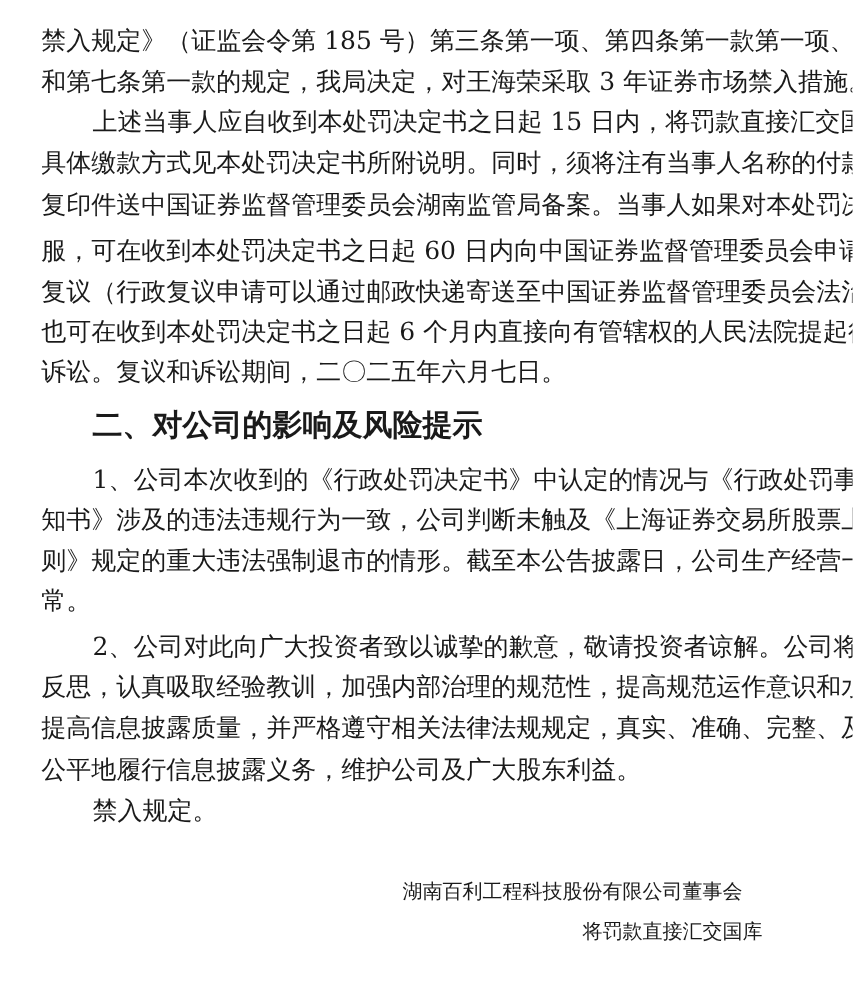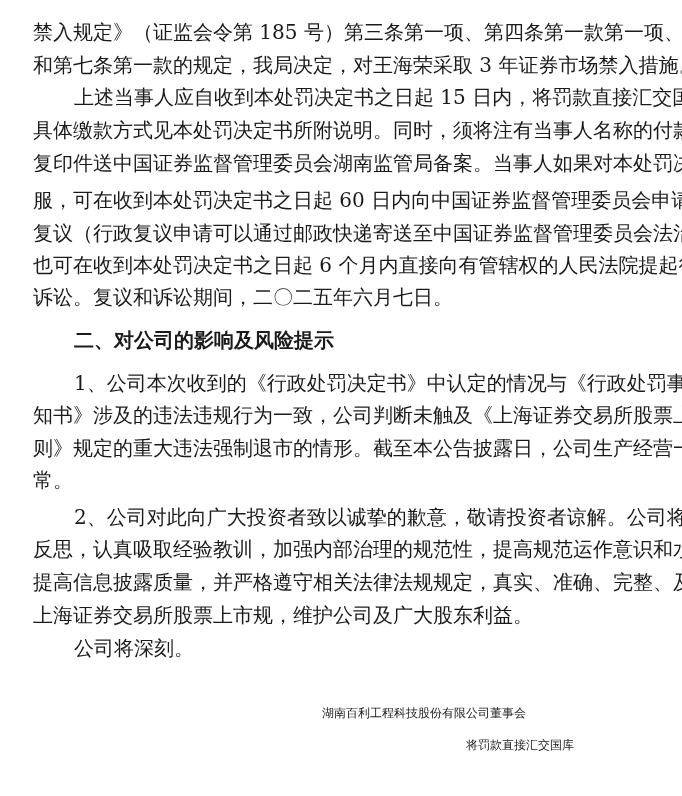--- a/index.html
+++ b/index.html
@@ -2,23 +2,23 @@
 <html><head>
 <meta charset="utf-8">
 <style>
   html, body { margin:0; padding:0; background:#ffffff; }
   body { width:682px; height:796px; position:relative; overflow:hidden; color:#1a1a1a;
          font-family: "DejaVu Serif", "Liberation Serif", serif; }
   .line { position:absolute; left:33px; width:589px; height:24px; line-height:24px;
           font-size:20px; white-space:nowrap; text-align:justify; text-align-last:justify; letter-spacing:0; }
   .line.last { text-align-last:left; }
   .line.indent { left:74px; width:548px; }
-  .heading { position:absolute; left:74px; font-size:20px; line-height:24px; height:24px;
+  .heading { position:absolute; left:74px; font-size:24px; line-height:24px; height:24px;
              font-family: "DejaVu Sans", "Liberation Sans", sans-serif; font-weight:bold; white-space:nowrap;text-align:center; }
-  .sig { position:absolute; font-size:12px; line-height:24px; white-space:nowrap; }
+  .sig { position:absolute; font-size:16px; line-height:24px; white-space:nowrap; }
 </style>
 </head>
 <body>
 
 <div>
 
   <div class="line" style="top:20px">禁入规定》（证监会令第 185 号）第三条第一项、第四条第一款第一项、第五条</div>
   <div class="line last" style="top:53px">和第七条第一款的规定，我局决定，对王海荣采取 3 年证券市场禁入措施。</div>
 
   <div class="line indent" style="top:85px">上述当事人应自收到本处罚决定书之日起 15 日内，将罚款直接汇交国库。</div>
@@ -32,19 +32,19 @@
   <div class="heading" style="top:328px">二、对公司的影响及风险提示</div>
 
   <div class="line indent" style="top:371px">1、公司本次收到的《行政处罚决定书》中认定的情况与《行政处罚事先告</div>
   <div class="line" style="top:403px">知书》涉及的违法违规行为一致，公司判断未触及《上海证券交易所股票上市规</div>
   <div class="line" style="top:436px">则》规定的重大违法强制退市的情形。截至本公告披露日，公司生产经营一切正</div>
   <div class="line last" style="top:468px">常。</div>
 
   <div class="line indent" style="top:505px">2、公司对此向广大投资者致以诚挚的歉意，敬请投资者谅解。公司将深刻</div>
   <div class="line" style="top:537px">反思，认真吸取经验教训，加强内部治理的规范性，提高规范运作意识和水平，</div>
   <div class="line" style="top:570px">提高信息披露质量，并严格遵守相关法律法规规定，真实、准确、完整、及时、</div>
-  <div class="line last" style="top:603px">上海证券交易所股票上市规，维护公司及广大股东利益。</div>
+  <div class="line last" style="top:603px">公平地履行信息披露义务，维护公司及广大股东利益。</div>
 
-  <div class="line indent last" style="top:636px">公司将深刻。</div>
+  <div class="line indent last" style="top:636px">禁入规定。</div>
 
   <div class="sig" style="top:701px; left:322px">湖南百利工程科技股份有限公司董事会</div>
   <div class="sig" style="top:733px; left:466px">将罚款直接汇交国库</div>
 </div>
 
 </body></html>

